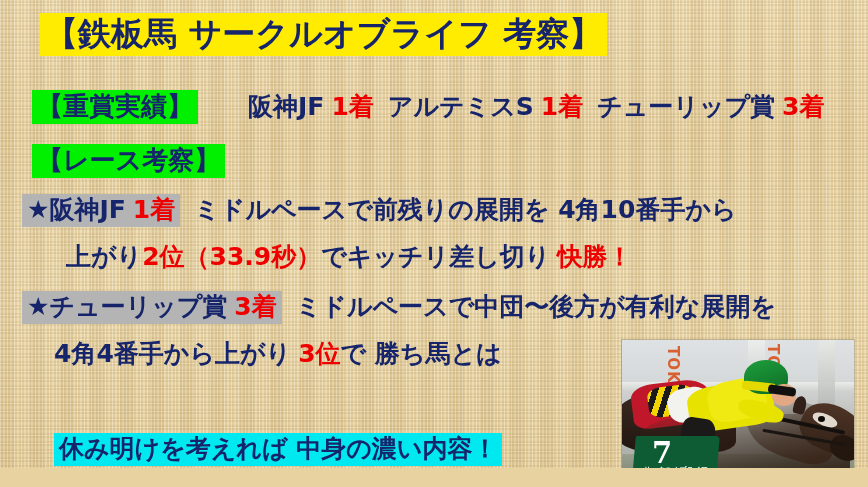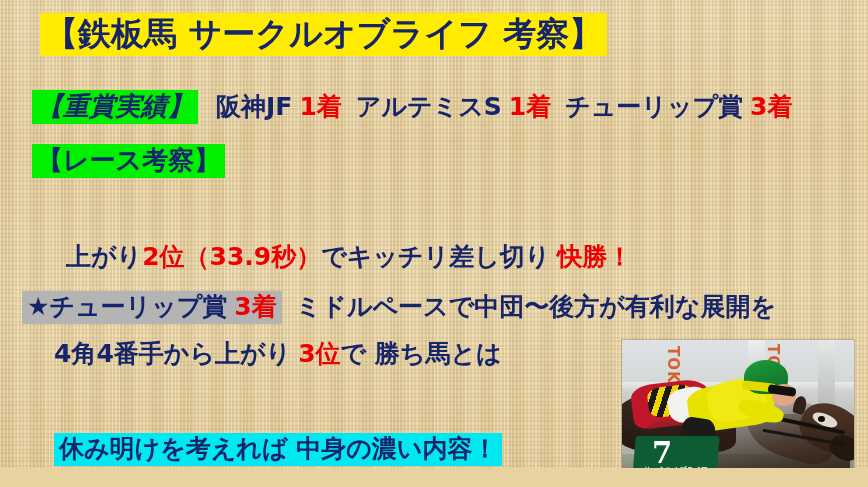--- a/index.html
+++ b/index.html
@@ -22,22 +22,22 @@
   .hl-yellow{ background:#ffec00; }
   .hl-green{ background:#00f000; }
   .hl-gray{ background:#b4b4b4; }
   .hl-cyan{ background:#00e8f0; }
   .red{ color:#ee0000; }
   .pad{ padding:1px 5px 3px 5px; }
 
   
   #title{ left:40px; top:12px; font-size:33px; line-height:44px; }
   #row-grade{ left:32px; top:88px; font-size:26px; line-height:36px; }
-  #grade-label{ margin-right:18px;font-style:italic; }
-  #grade-body{ font-size:25px; }
+  #grade-label{ margin-right:12px; }
+  #grade-body{ font-size:25px;padding-left:38px; }
   #row-review{ left:32px; top:142px; font-size:26px; line-height:36px; }
   #line1{ left:22px; top:193px; font-size:25px; line-height:34px; }
   #line2{ left:66px; top:240px; font-size:25px; line-height:34px; }
   #line3{ left:22px; top:290px; font-size:25px; line-height:34px; }
   #line4{ left:54px; top:337px; font-size:25px; line-height:34px; }
   #line5{ left:54px; top:385px; font-size:25px; line-height:34px; }
   #line6{ left:54px; top:432px; font-size:25px; line-height:34px; }
   .sp{ display:inline-block; width:14px; }
   .sp-s{ display:inline-block; width:7px; }
 
@@ -133,20 +133,21 @@
 <body>
 
 <div id="stage">
 
   <div class="tx" id="title"><span class="hl-yellow pad">【鉄板馬 サークルオブライフ 考察】</span></div>
 
   <div class="tx" id="row-grade"><span class="hl-green pad" id="grade-label">【重賞実績】</span><span id="grade-body"><span>阪神JF</span><span class="sp-s"></span><span class="red">1着</span><span class="sp"></span><span>アルテミスS</span><span class="sp-s"></span><span class="red">1着</span><span class="sp"></span><span>チューリップ賞</span><span class="sp-s"></span><span class="red">3着</span></span></div>
 
   <div class="tx" id="row-review"><span class="hl-green pad">【レース考察】</span></div>
 
+  <div class="tx" id="line1"><span class="hl-gray pad"><span>★</span><span>阪神JF</span><span class="sp-s"></span><span class="red">1着</span></span><span class="sp"></span><span>ミドルペースで前残りの展開を 4角10番手から</span></div>
 
   <div class="tx" id="line2"><span>上がり</span><span class="red">2位（33.9秒）</span><span>でキッチリ差し切り</span><span class="sp-s"></span><span class="red">快勝！</span></div>
 
   <div class="tx" id="line3"><span class="hl-gray pad"><span>★</span><span>チューリップ賞</span><span class="sp-s"></span><span class="red">3着</span></span><span class="sp"></span><span>ミドルペースで中団〜後方が有利な展開を</span></div>
 
   <div class="tx" id="line4"><span>4角4番手から上がり</span><span class="sp-s"></span><span class="red">3位</span><span>で 勝ち馬とは</span></div>
 
 
   <div class="tx" id="line6"><span class="hl-cyan pad">休み明けを考えれば 中身の濃い内容！</span></div>
 

